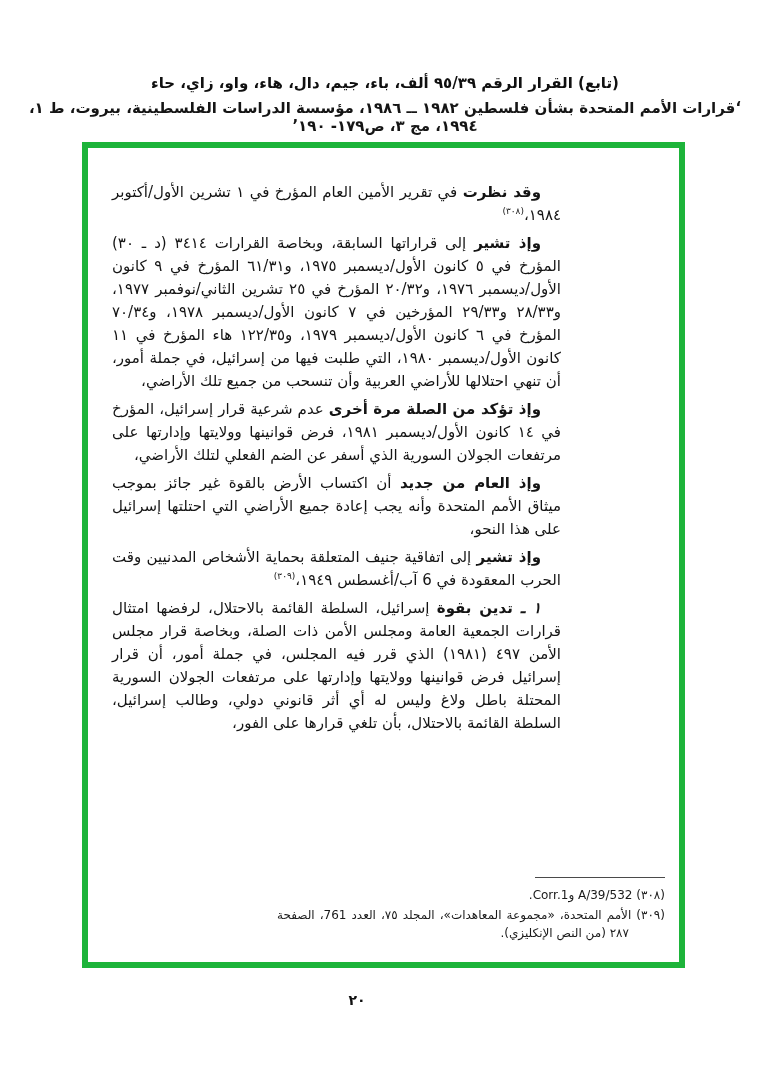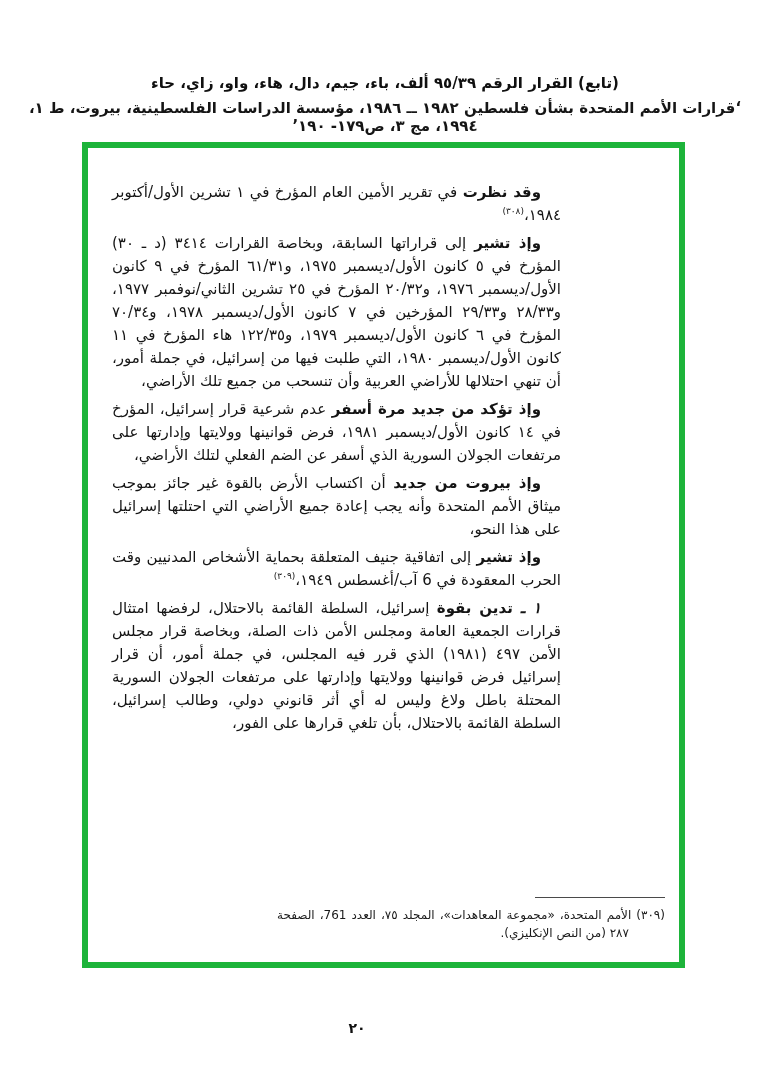--- a/index.html
+++ b/index.html
@@ -70,47 +70,47 @@
     margin-bottom:2px;
     text-align:justify;
   }
   .page-number {
     position:absolute;
     top:992px; left:0; right:44px;
     text-align:center;
     font-size:14px;
     font-weight:bold;
     color:#101010;
-    margin-top:28px;
   }
 </style>
 </head>
 <body>
 
 <div class="header">
   <div class="header-line1">(تابع) القرار الرقم ٩٥/٣٩ ألف، باء، جيم، دال، هاء، واو، زاي، حاء</div>
   <div class="header-line2">‘قرارات الأمم المتحدة بشأن فلسطين ١٩٨٢ ــ ١٩٨٦، مؤسسة الدراسات الفلسطينية، بيروت، ط ١، ١٩٩٤، مج ٣، ص١٧٩- ١٩٠’</div>
 </div>
 
 <div class="frame" style="border-color: rgb(29, 180, 58);">
   <div class="content">
 
     <p class="para"><span class="para-num"></span><span class="para-lead">وقد نظرت</span><span> في تقرير الأمين العام المؤرخ في ١ تشرين الأول/أكتوبر ١٩٨٤،</span><sup class="fn-ref">(٣٠٨)</sup></p>
 
     <p class="para"><span class="para-num"></span><span class="para-lead">وإذ تشير</span><span> إلى قراراتها السابقة، وبخاصة القرارات ٣٤١٤ (د ـ ٣٠) المؤرخ في ٥ كانون الأول/ديسمبر ١٩٧٥، و٦١/٣١ المؤرخ في ٩ كانون الأول/ديسمبر ١٩٧٦، و٢٠/٣٢ المؤرخ في ٢٥ تشرين الثاني/نوفمبر ١٩٧٧، و٢٨/٣٣ و٢٩/٣٣ المؤرخين في ٧ كانون الأول/ديسمبر ١٩٧٨، و٧٠/٣٤ المؤرخ في ٦ كانون الأول/ديسمبر ١٩٧٩، و١٢٢/٣٥ هاء المؤرخ في ١١ كانون الأول/ديسمبر ١٩٨٠، التي طلبت فيها من إسرائيل، في جملة أمور، أن تنهي احتلالها للأراضي العربية وأن تنسحب من جميع تلك الأراضي،</span><sup class="fn-ref"></sup></p>
 
-    <p class="para"><span class="para-num"></span><span class="para-lead">وإذ تؤكد من جديد مرة أسفر</span><span> عدم شرعية قرار إسرائيل، المؤرخ في ١٤ كانون الأول/ديسمبر ١٩٨١، فرض قوانينها وولايتها وإدارتها على مرتفعات الجولان السورية الذي أسفر عن الضم الفعلي لتلك الأراضي،</span><sup class="fn-ref"></sup></p>
+    <p class="para"><span class="para-num"></span><span class="para-lead">وإذ تؤكد من الصلة مرة أخرى</span><span> عدم شرعية قرار إسرائيل، المؤرخ في ١٤ كانون الأول/ديسمبر ١٩٨١، فرض قوانينها وولايتها وإدارتها على مرتفعات الجولان السورية الذي أسفر عن الضم الفعلي لتلك الأراضي،</span><sup class="fn-ref"></sup></p>
 
-    <p class="para"><span class="para-num"></span><span class="para-lead">وإذ بيروت من جديد</span><span> أن اكتساب الأرض بالقوة غير جائز بموجب ميثاق الأمم المتحدة وأنه يجب إعادة جميع الأراضي التي احتلتها إسرائيل على هذا النحو،</span><sup class="fn-ref"></sup></p>
+    <p class="para"><span class="para-num"></span><span class="para-lead">وإذ العام من جديد</span><span> أن اكتساب الأرض بالقوة غير جائز بموجب ميثاق الأمم المتحدة وأنه يجب إعادة جميع الأراضي التي احتلتها إسرائيل على هذا النحو،</span><sup class="fn-ref"></sup></p>
 
     <p class="para"><span class="para-num"></span><span class="para-lead">وإذ تشير</span><span> إلى اتفاقية جنيف المتعلقة بحماية الأشخاص المدنيين وقت الحرب المعقودة في 6 آب/أغسطس ١٩٤٩،</span><sup class="fn-ref">(٣٠٩)</sup></p>
 
     <p class="para"><span class="para-num">١ ـ </span><span class="para-lead">تدين بقوة</span><span> إسرائيل، السلطة القائمة بالاحتلال، لرفضها امتثال قرارات الجمعية العامة ومجلس الأمن ذات الصلة، وبخاصة قرار مجلس الأمن ٤٩٧ (١٩٨١) الذي قرر فيه المجلس، في جملة أمور، أن قرار إسرائيل فرض قوانينها وولايتها وإدارتها على مرتفعات الجولان السورية المحتلة باطل ولاغ وليس له أي أثر قانوني دولي، وطالب إسرائيل، السلطة القائمة بالاحتلال، بأن تلغي قرارها على الفور،</span><sup class="fn-ref"></sup></p>
 
   </div>
 
   <div class="footnotes">
     <div class="fn-separator"></div>
+    <div class="footnote"><span>(٣٠٨)</span><span> A/39/532 وCorr.1.</span></div>
     <div class="footnote"><span>(٣٠٩)</span><span> الأمم المتحدة، «مجموعة المعاهدات»، المجلد ٧٥، العدد 761، الصفحة ٢٨٧ (من النص الإنكليزي).</span></div>
   </div>
 </div>
 
 <div class="page-number">٢٠</div>
 
 </body></html>

